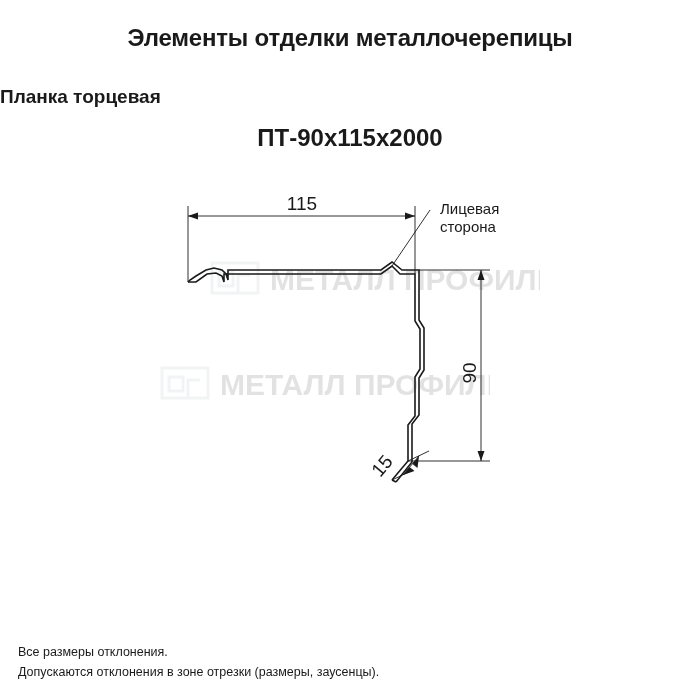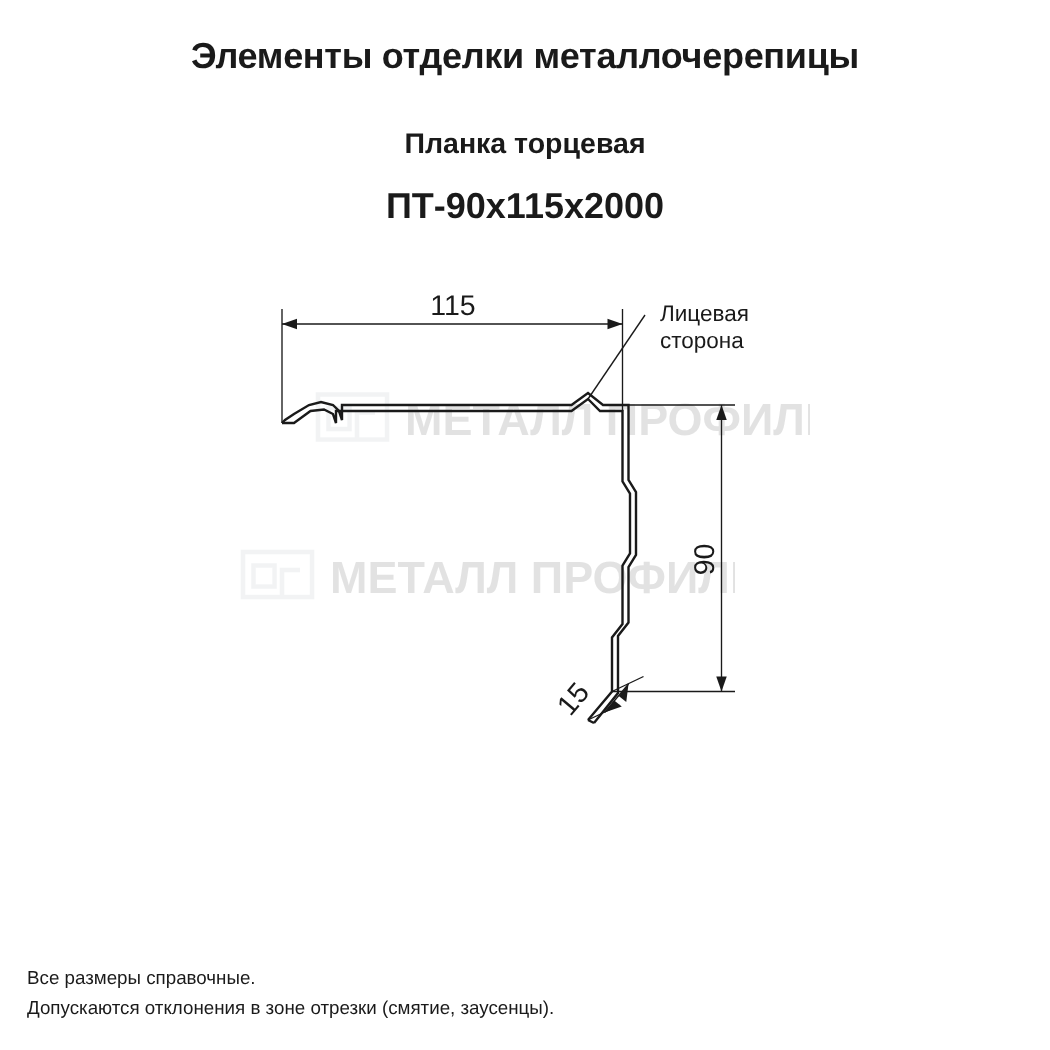--- a/index.html
+++ b/index.html
@@ -28,21 +28,20 @@
     text-align: center;
     font-size: 24px;
     font-weight: bold;
     letter-spacing: -0.2px;
   }
   .subtitle {
     position: absolute;
     top: 86px;
     left: 0;
     width: 700px;
-    text-align: center;
     font-size: 19px;
     font-weight: bold;
   }
   .code {
     position: absolute;
     top: 124px;
     left: 0;
     width: 700px;
     text-align: center;
     font-size: 24px;
@@ -181,17 +180,17 @@
       <g stroke="#1a1a1a" stroke-width="0.9" fill="none">
         <line x1="392" y1="96" x2="430" y2="40"></line>
       </g>
       <text x="440" y="44" font-size="15">Лицевая</text>
       <text x="440" y="62" font-size="15">сторона</text>
 
     </svg>
   </div>
 
   <div class="footnotes">
-    <div class="footnote-line">Все размеры справочные.</div>
-    <div class="footnote-line">Допускаются отклонения в зоне отрезки (смятие, заусенцы).</div>
+    <div class="footnote-line">Все размеры отклонения.</div>
+    <div class="footnote-line">Допускаются отклонения в зоне отрезки (размеры, заусенцы).</div>
   </div>
 
 </div>
 
 </body></html>

